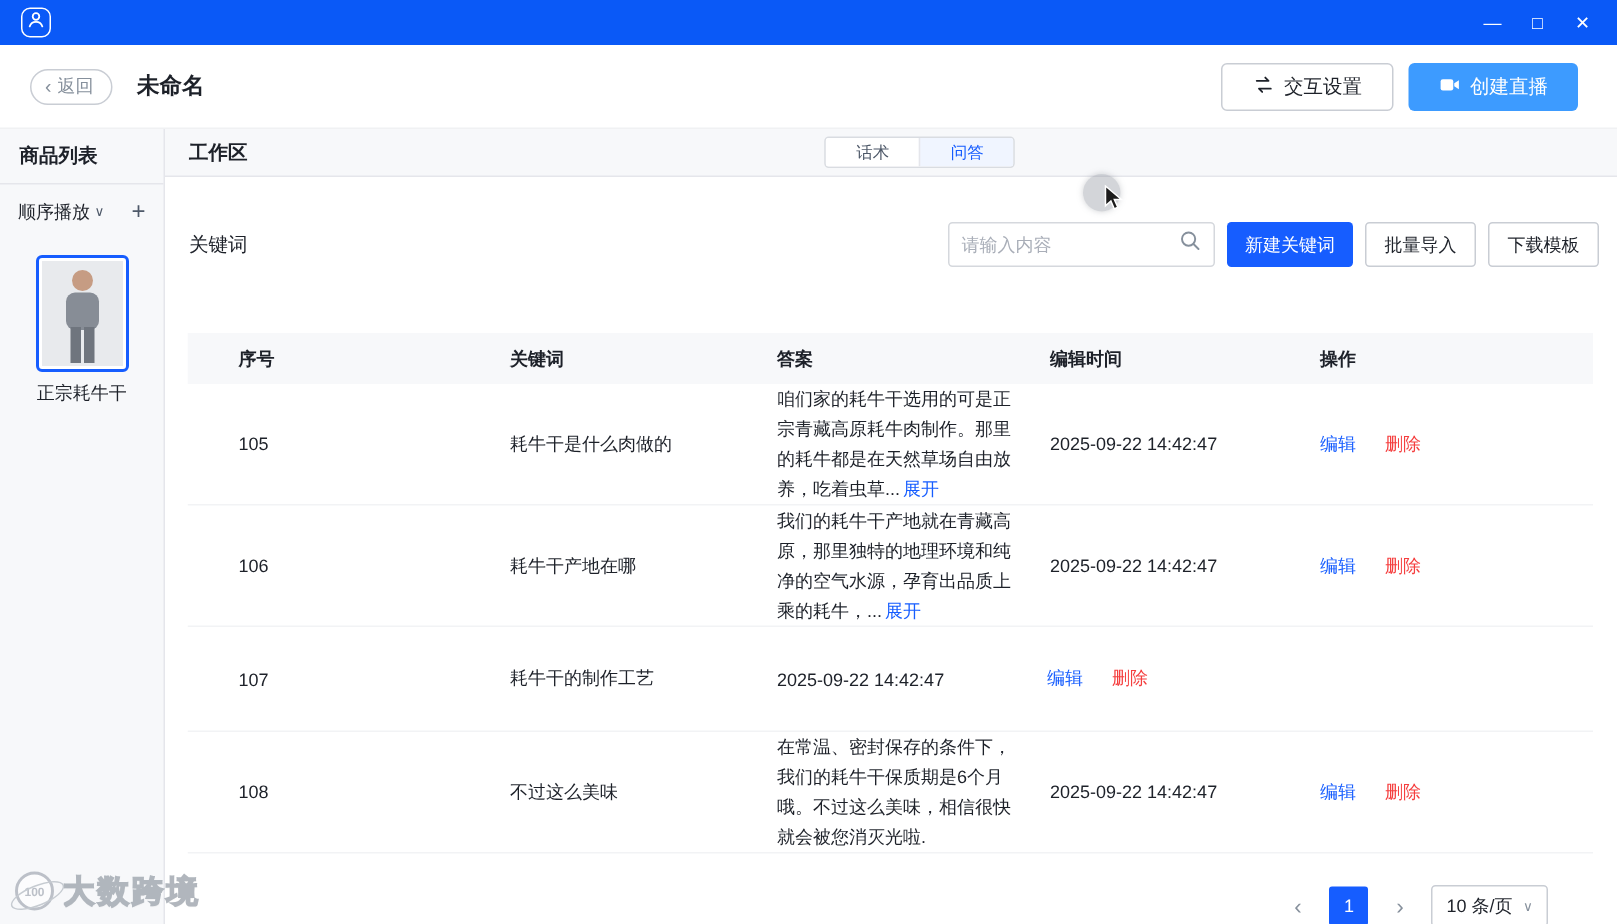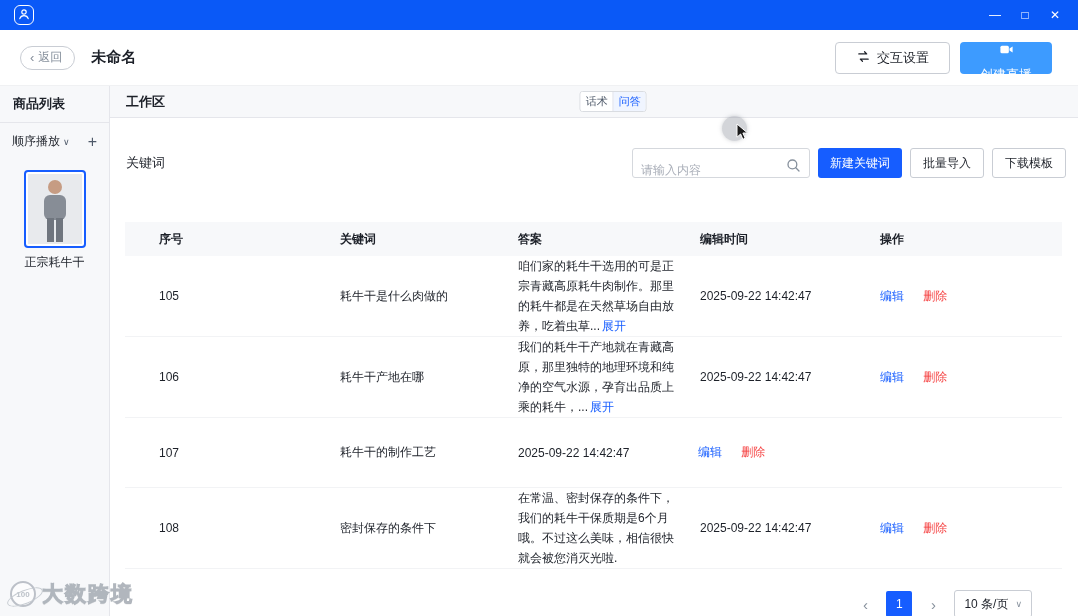--- a/index.html
+++ b/index.html
@@ -18,44 +18,44 @@
   .win-btn{width:30px;height:26px;color:#fff;font-size:12px;display:flex;align-items:center;justify-content:center;background:transparent;border:none;}
 
   
   .header{height:56px;background:#fff;display:flex;align-items:center;padding:0 26px 0 20px;border-bottom:1px solid #F0F1F3;gap:16px;}
   .back-pill{height:24px;padding:0 12px 0 9px;border:1px solid #C9CDD4;border-radius:13px;background:#fff;color:#86909C;font-size:12px;display:flex;align-items:center;gap:4px;}
   .back-pill .chev{font-size:13px;line-height:1;}
   .doc-title{font-size:15px;font-weight:bold;}
   .header-actions{margin-left:auto;display:flex;gap:10px;}
   .btn{height:32px;border-radius:4px;font-size:13px;display:flex;align-items:center;gap:6px;padding:0 20px;border:none;}
   .btn-outline{background:#fff;border:1px solid #C9CDD4;color:var(--text);}
-  .btn-live{background:var(--create-live);color:#fff;flex-direction:column;}
+  .btn-live{background:var(--create-live);color:#fff;}
 
   
   .layout{display:flex;height:530px;}
   .sidebar{width:110px;background:var(--bg-gray);border-right:1px solid var(--border);flex:none;}
   .sb-title{font-size:13px;font-weight:bold;padding:9px 13px;border-bottom:1px solid var(--border);}
   .sb-mode{display:flex;align-items:center;font-size:12px;padding:10px 12px;gap:3px;color:var(--text);}
   .sb-chevron{font-size:9px;color:#4E5969;}
   .sb-plus{margin-left:auto;font-size:16px;color:#4E5969;line-height:1;background:none;border:none;}
   .product-card{width:62px;height:78px;margin:10px auto 6px;border:2px solid var(--primary);border-radius:4px;background:#fff;padding:2px;}
   .product-card svg{width:100%;height:100%;display:block;}
   .product-name{text-align:center;font-size:12px;color:var(--text);}
 
   .main{flex:1;display:flex;flex-direction:column;background:#fff;min-width:0;gap:20px;}
   .ws-header{height:32px;background:var(--bg-gray);border-bottom:1px solid var(--border);display:flex;align-items:center;padding:0 16px;position:relative;flex:none;}
   .ws-title{font-size:13px;font-weight:bold;}
   .seg{position:absolute;left:52%;transform:translateX(-50%);display:flex;border:1px solid #D9DCE1;border-radius:3px;background:#fff;overflow:hidden;}
-  .seg-item{font-size:11px;padding:2px 5px;color:#4E5969;background:#fff;}
+  .seg-item{font-size:11px;padding:2px 20px;color:#4E5969;background:#fff;}
   .seg-item + .seg-item{border-left:1px solid #E5E6EB;}
   .seg-item.active{color:var(--primary);background:#F0F5FF;}
 
   .toolbar{height:50px;display:flex;align-items:center;padding:0 12px 0 16px;gap:8px;background:#fff;flex:none;}
   .kw-label{font-size:13px;margin-right:auto;}
-  .search-box{width:178px;height:30px;border:1px solid #D5D8DD;border-radius:3px;background:#fff;display:flex;align-items:flex-end;padding:0 8px;}
+  .search-box{width:178px;height:30px;border:1px solid #D5D8DD;border-radius:3px;background:#fff;display:flex;align-items:center;padding:0 8px;}
   .search-box input{border:none;outline:none;flex:1;font-size:12px;color:var(--text);background:transparent;min-width:0;}
   .search-box input::placeholder{color:#A9AEB8;}
   .btn-sm{height:30px;font-size:12px;border-radius:3px;padding:0 12px;display:flex;align-items:center;border:none;}
   .btn-primary{background:var(--primary);color:#fff;}
   .btn-plain{background:#fff;border:1px solid #C9CDD4;color:var(--text);}
 
   
   .content{flex:1;position:relative;padding:14px 16px 0 15px;background:#fff;min-height:0;}
   .tclip{overflow:hidden;height:354px;}
   .thead,.trow{display:flex;align-items:center;}
@@ -226,21 +226,21 @@
     <span class="c col1">107</span>
     <span class="c col2">耗牛干的制作工艺</span>
     <span class="c col4">2025-09-22 14:42:47</span>
     <div class="c col5">
       <a class="link-edit">编辑</a>
       <a class="link-del">删除</a>
     </div>
   </div>
             <div class="trow">
     <span class="c col1">108</span>
-    <span class="c col2">密封保存的条件下</span>
+    <span class="c col2">不过这么美味</span>
     <div class="c col3">
       <span class="ans">在常温、密封保存的条件下，我们的耗牛干保质期是6个月哦。不过这么美味，相信很快就会被您消灭光啦.</span>
     </div>
     <span class="c col4">2025-09-22 14:42:47</span>
     <div class="c col5">
       <a class="link-edit">编辑</a>
       <a class="link-del">删除</a>
     </div>
   </div>
           </div>

